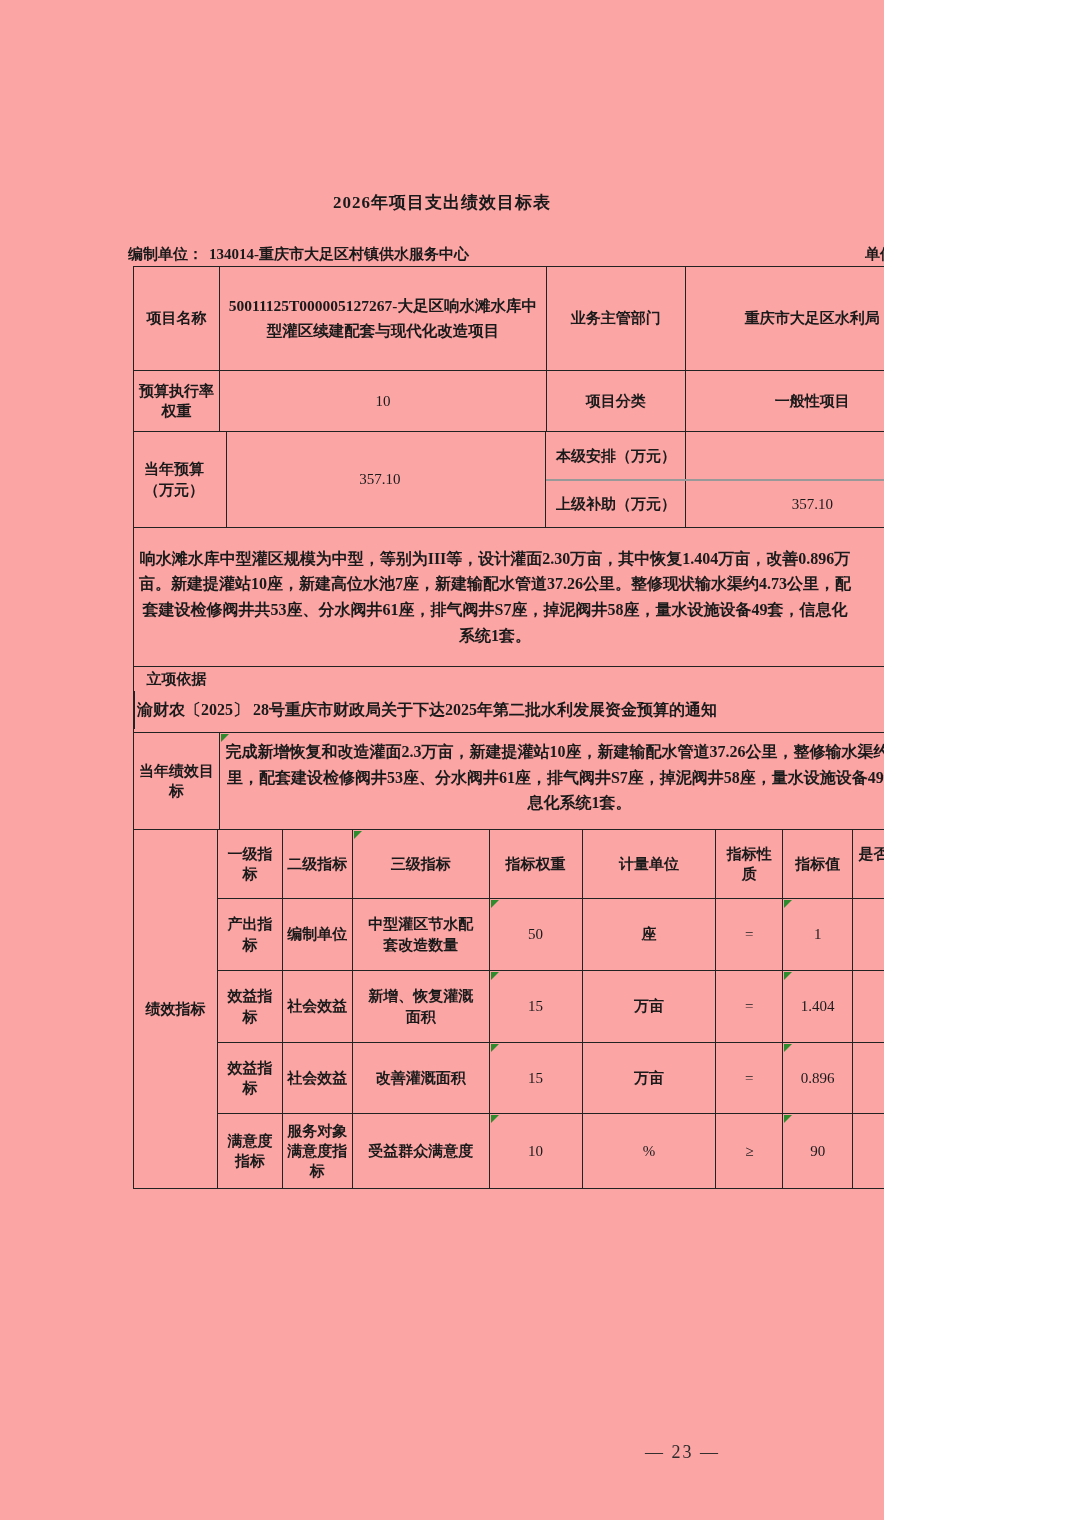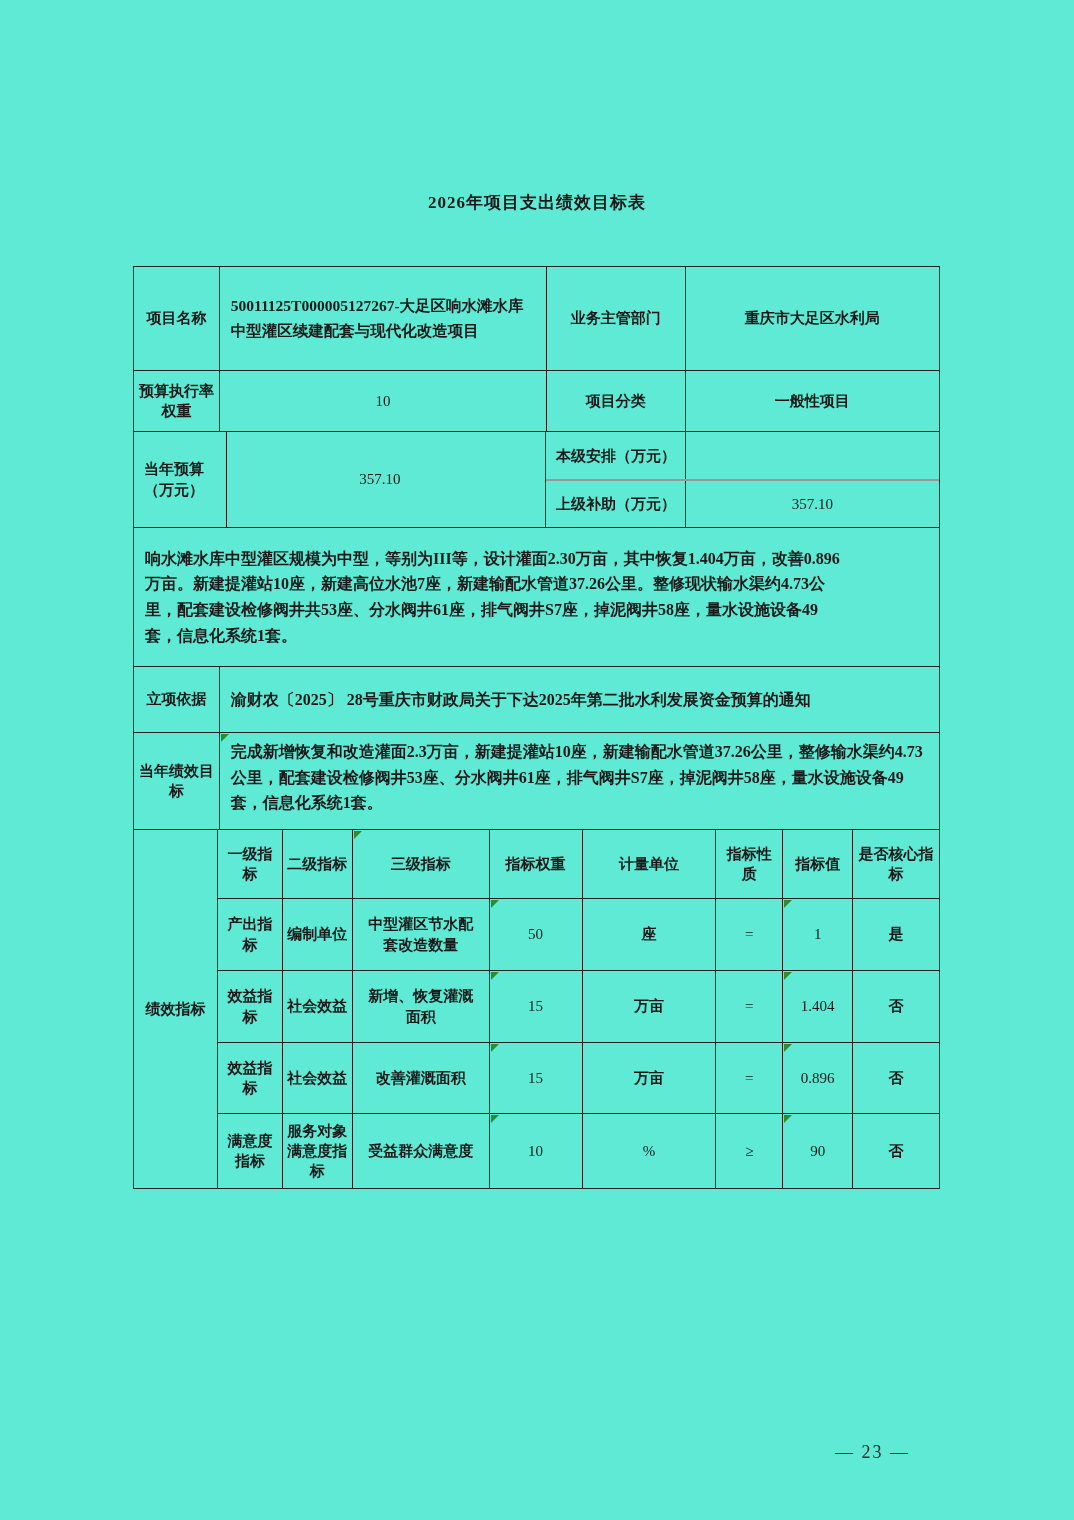--- a/index.html
+++ b/index.html
@@ -1,63 +1,69 @@
 <!DOCTYPE html>
 <html><head>
 <meta charset="utf-8">
 <style>
   html,body{margin:0;padding:0;background:#ffffff;}
   body{font-family:"Liberation Serif","DejaVu Serif",serif;color:#1a1a1a;}
-  .page{position:relative;width:1074px;height:1520px;background:#5eead4;overflow:hidden;}
+  .page{position:relative;width:884px;height:1520px;background:#fca5a5;overflow:hidden;}
 
   .doc-title{position:absolute;top:191px;left:0;width:100%;text-align:center;
     font-size:17px;font-weight:700;letter-spacing:1px;}
   .meta{position:absolute;top:245px;left:128px;width:812px;display:flex;
     justify-content:space-between;font-size:15px;font-weight:700;}
   .meta .lbl{margin-right:6px;}
 
   .tbl{position:absolute;left:133px;top:266px;width:807px;border:1px solid #222;
     box-sizing:border-box;}
   .row{display:flex;box-sizing:border-box;}
   .row + .row{border-top:1px solid #222;}
   .c{box-sizing:border-box;display:flex;align-items:center;justify-content:center;
      text-align:center;font-size:15px;font-weight:700;white-space:pre-line;
      position:relative;padding:2px;line-height:1.35;}
   .c + .c, .stack + .c, .c + .stack{border-left:1px solid #222;}
   .num{font-weight:400;font-size:15px;white-space:normal;font-family:Liberation Serif, serif;}
-  .para{justify-content:flex-start;text-align:left;align-items:center;
-    padding:6px 11px;font-size:16px;line-height:1.6;white-space:normal;}
+  .para{justify-content:flex-start;text-align:center;align-items:center;
+    padding:6px 2px;font-size:16px;line-height:1.6;white-space:normal;}
   .leftpad{justify-content:flex-start;text-align:left;padding-left:10px;}
   .stack{display:flex;flex-direction:column;box-sizing:border-box;}
   .subrow{display:flex;box-sizing:border-box;}
   .subrow.divided{border-top:2px solid #999;}
   .tri{position:absolute;top:1px;left:1px;width:0;height:0;
     border-top:8px solid #2e8b2e;border-right:8px solid transparent;}
   .footer{position:absolute;top:1442px;right:164px;font-size:18px;color:#2b2b2b;
     letter-spacing:2px;}
 
   
   .w-lab{width:85px;}  .w-val1{width:328px;} .w-lab2{width:139px;} .w-val2{width:255px;}
   .w-wide{width:722px;} .w-right{width:394px;}
   
   .iw1{width:64px;} .iw2{width:70px;} .iw3{width:137px;} .iw4{width:93px;}
   .iw5{width:134px;} .iw6{width:67px;} .iw7{width:70px;} .iw8{width:87px;}
   
   .hA{height:103px;} .hB{height:61px;} .hC{height:96px;gap:12px;} .hD{height:139px;}
-  .hE{height:66px;}  .hF{height:97px;}
+  .hE{height:66px;flex-direction:column;}  .hF{height:97px;}
   .ihH{height:68px;} .ih1{height:72px;} .ih2{height:72px;} .ih3{height:71px;} .ih4{height:75px;}
   .hC48{height:48px;}
 </style>
 </head>
 <body>
 
 <div class="page">
 
   <div class="doc-title">2026年项目支出绩效目标表</div>
 
+  <div class="meta">
+    <div>
+      <span class="lbl">编制单位：</span><span>134014-重庆市大足区村镇供水服务中心</span>
+    </div>
+    <div>单位：万元</div>
+  </div>
 
   <div class="tbl">
 
     <div class="row hA">
       <div class="c w-lab">项目名称</div>
       <div class="c w-val1 para" style="font-size:15.5px;">50011125T000005127267-大足区响水滩水库中型灌区续建配套与现代化改造项目</div>
       <div class="c w-lab2">业务主管部门</div>
       <div class="c w-val2">重庆市大足区水利局</div>
     </div>
 

